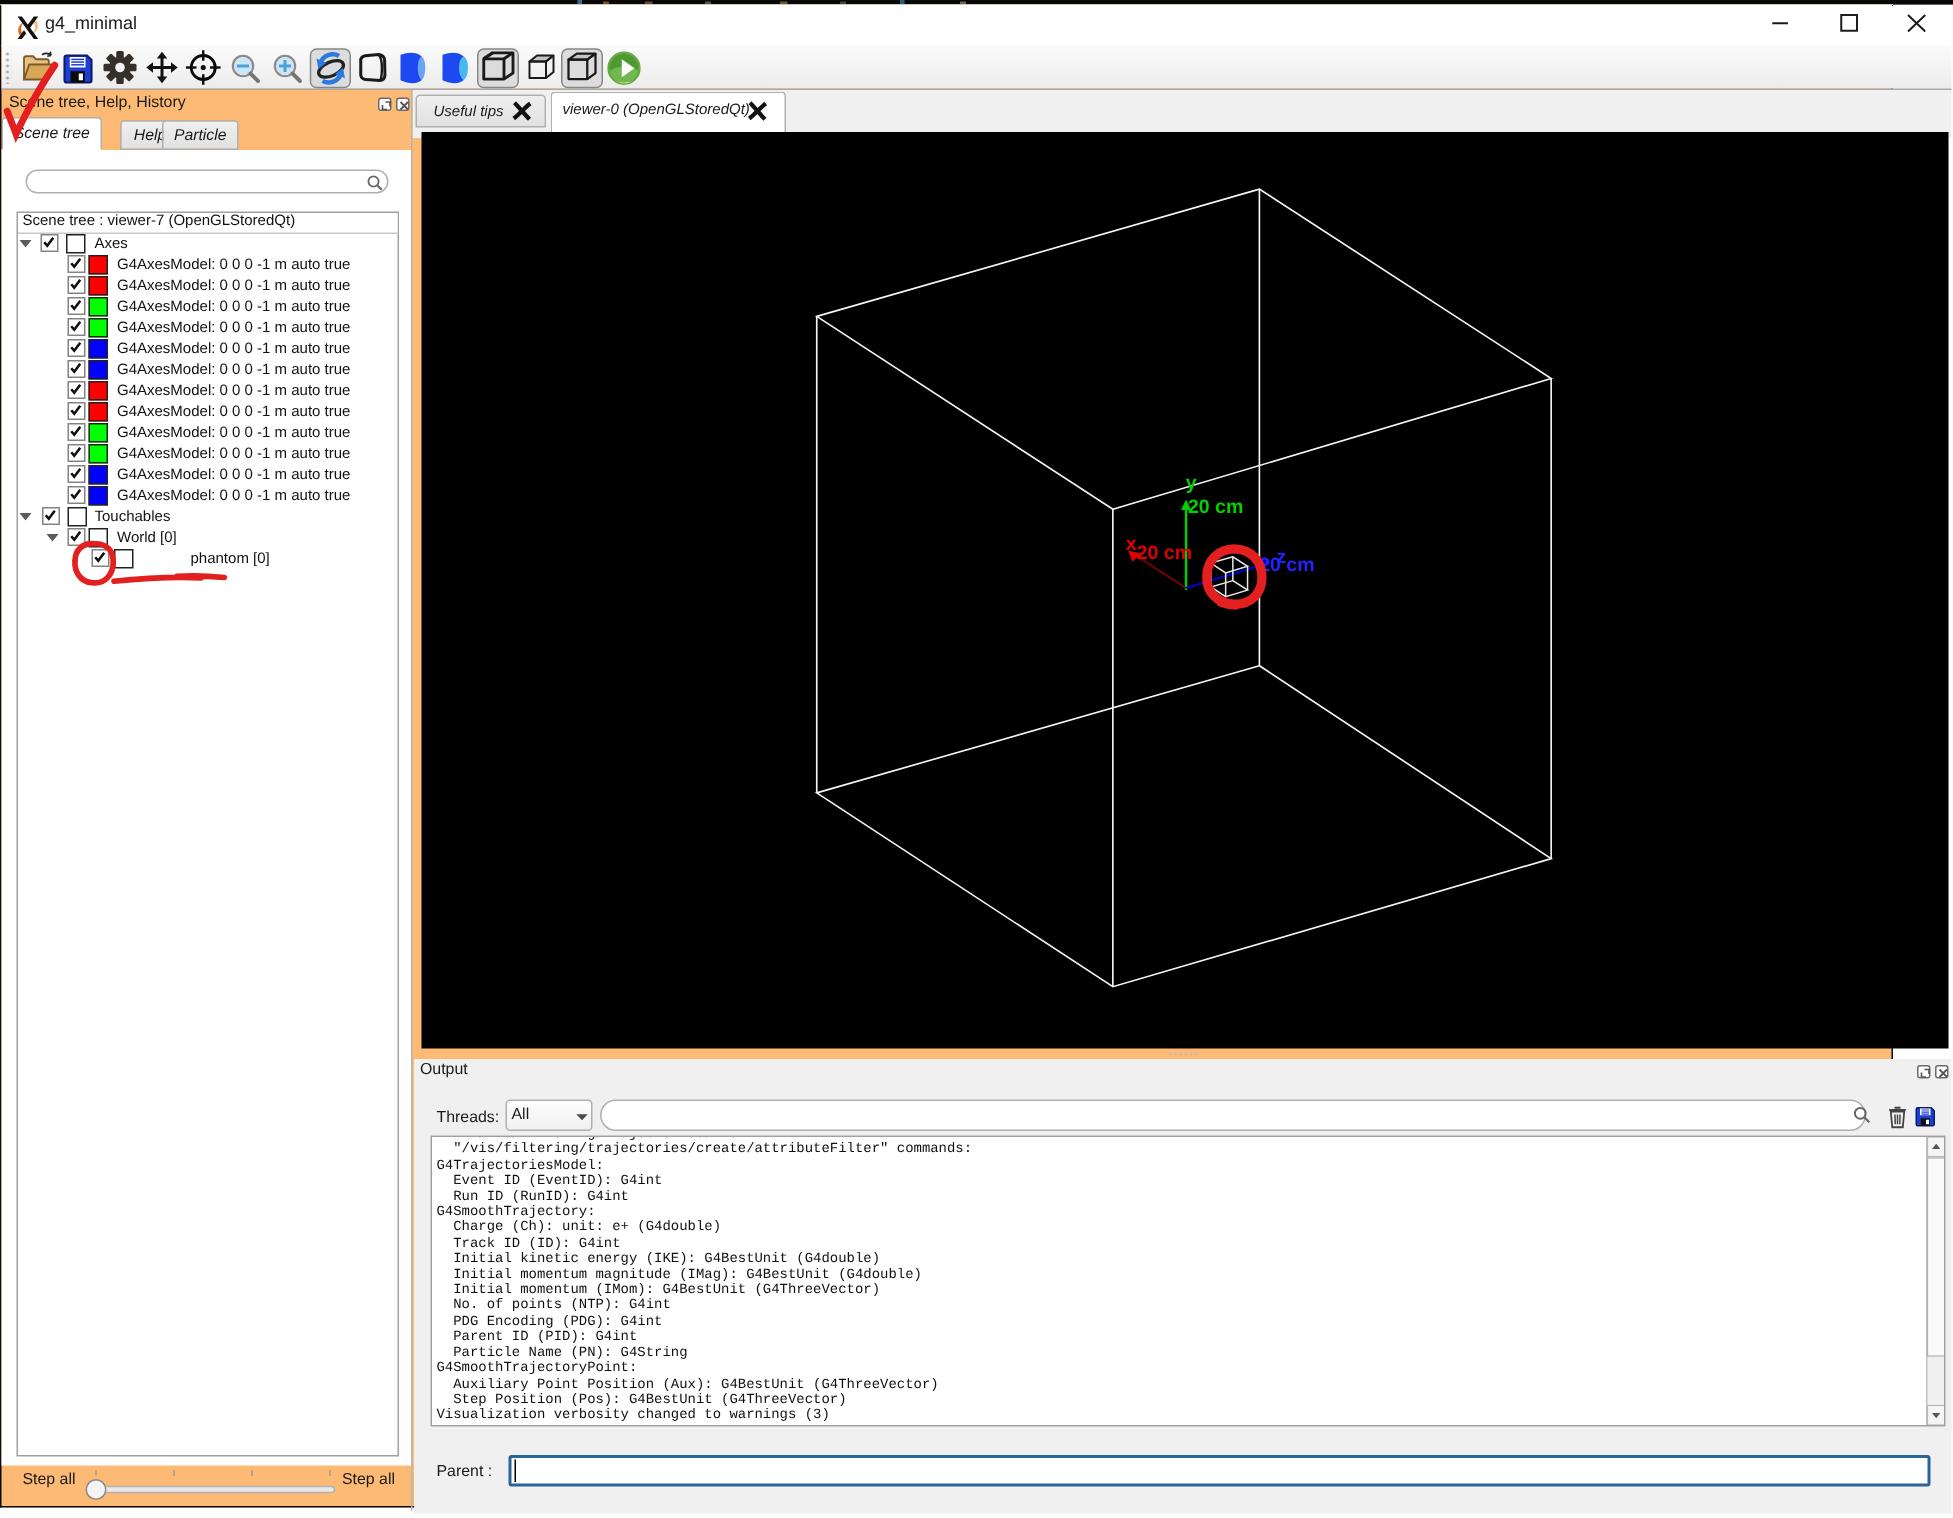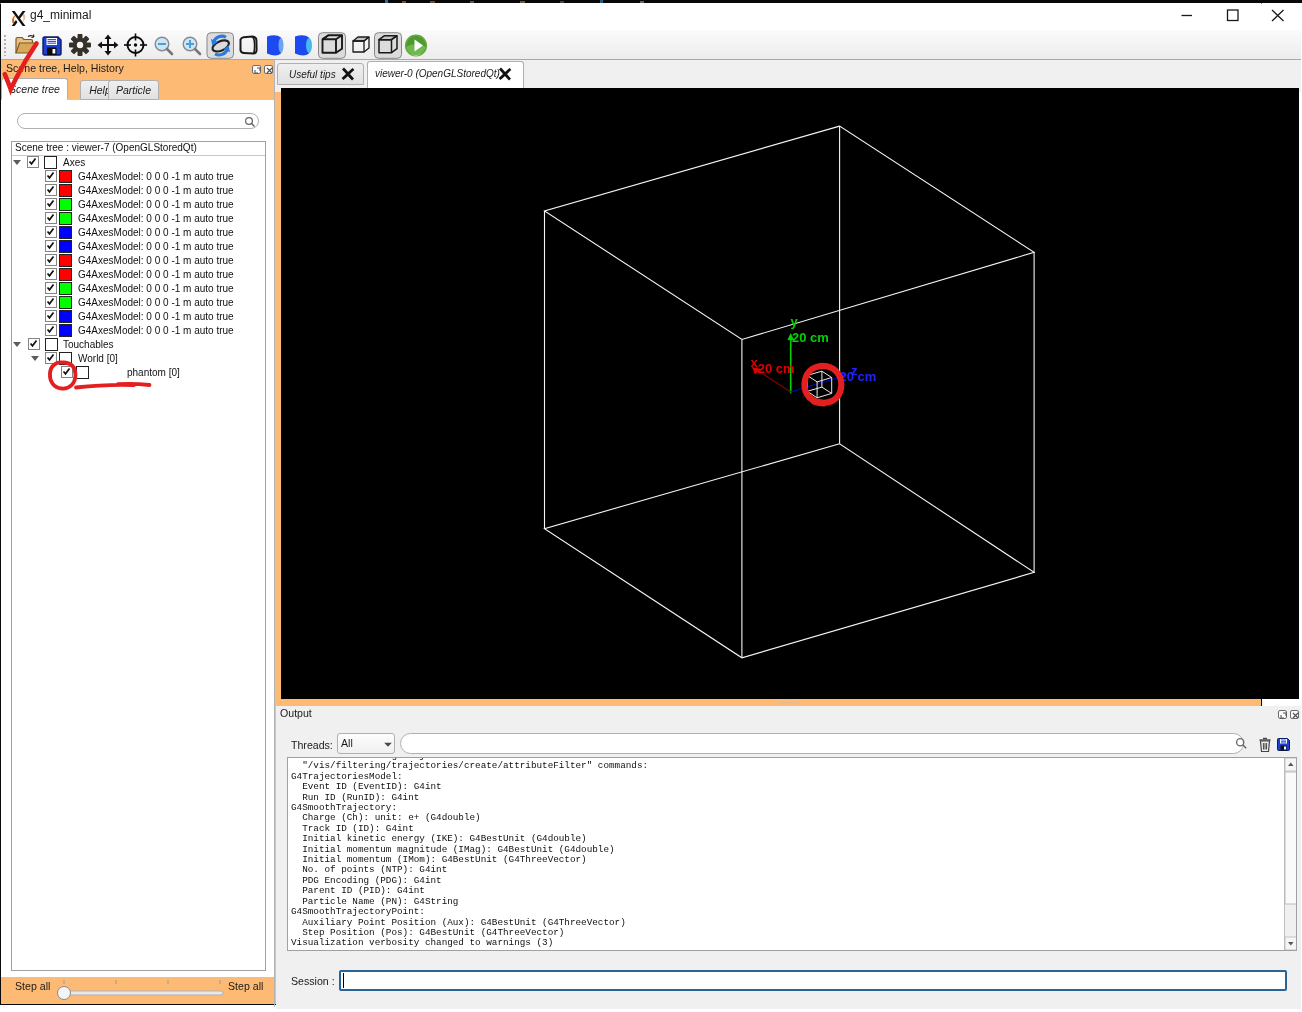--- a/index.html
+++ b/index.html
@@ -449,21 +449,21 @@
         <div class="abs" style="left:996px;top:0;width:13px;height:192px;background:#f0f0f0;border-left:1px solid #c0c0c0;">
           <svg width="13" height="192" viewBox="0 0 13 192" style="position:absolute;left:-1px;top:0">
             <rect x="1" y="0" width="12" height="13" fill="#f5f5f5" stroke="#b8b8b8" stroke-width="0.8"></rect>
             <path d="M4 8 L6.8 4.5 L9.5 8 Z" fill="#555"></path>
             <rect x="1" y="14" width="12" height="132" fill="#fafafa" stroke="#b0b0b0" stroke-width="0.8"></rect>
             <rect x="1" y="179" width="12" height="13" fill="#f5f5f5" stroke="#b8b8b8" stroke-width="0.8"></rect>
             <path d="M4 184 L6.8 187.5 L9.5 184 Z" fill="#555"></path>
           </svg>
         </div>
       </div>
-      <div class="abs" style="left:15px;top:269px;font-size:10.6px;color:#1a1a1a;">Session :</div>
+      <div class="abs" style="left:15px;top:269px;font-size:10.6px;color:#1a1a1a;">Parent :</div>
       <div id="sessinput"></div>
       <div class="abs" style="left:67px;top:267px;width:1px;height:15px;background:#000;"></div>
     </div>
   </div>
   <svg id="anno" class="abs" viewBox="0 0 1302 1012">
     <g fill="none" stroke="#e31f1f" stroke-linecap="round">
       <path d="M36.5 43.5 C30 53 21.5 67.5 16 78.5 C14 82.5 12 86.5 10.7 89.3 C9 84.5 6.5 78.5 4.8 74.2" stroke-width="4.6"></path>
       <path d="M63 362.5 C55 361.5 50 367 50 374 C49.5 381 53.5 388 61.5 388.5 C70 389.5 75.5 383 75.5 374.5 C75.5 367 71 363 64.5 362.5" stroke-width="3.8"></path>
       <path d="M76 387.5 C95 385.5 118 384.5 134 385.2 M118 384.2 C128 383.6 140 384 149.5 385" stroke-width="3.8"></path>
       <path d="M822.9 365.9 C812 366.3 805 373 804.5 384 C804 395 811.5 402 822.5 402.7 C834 403.4 841.3 395.5 841.3 384.8 C841.3 373.5 833.5 366.2 822.9 365.9 M814 401.5 C818 403 821 403.5 824 403.4" stroke-width="6.2"></path>

